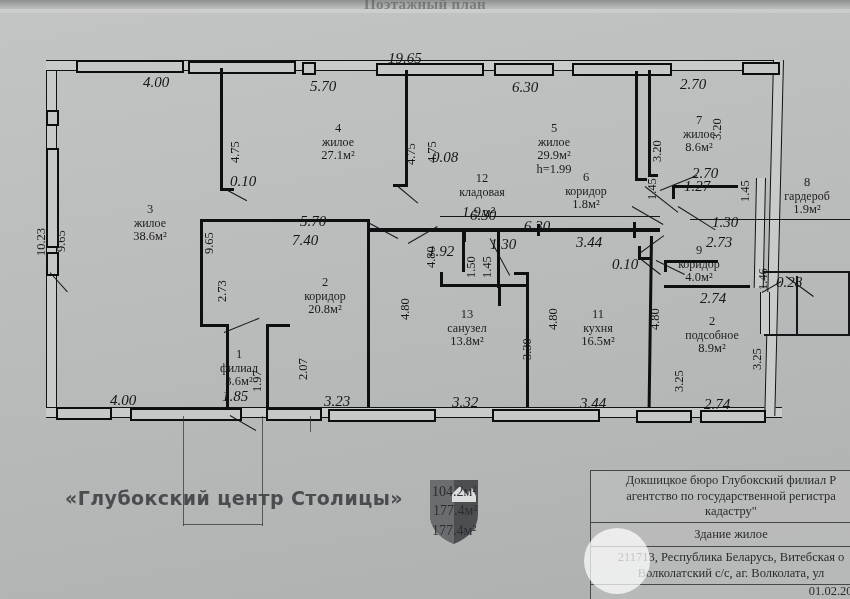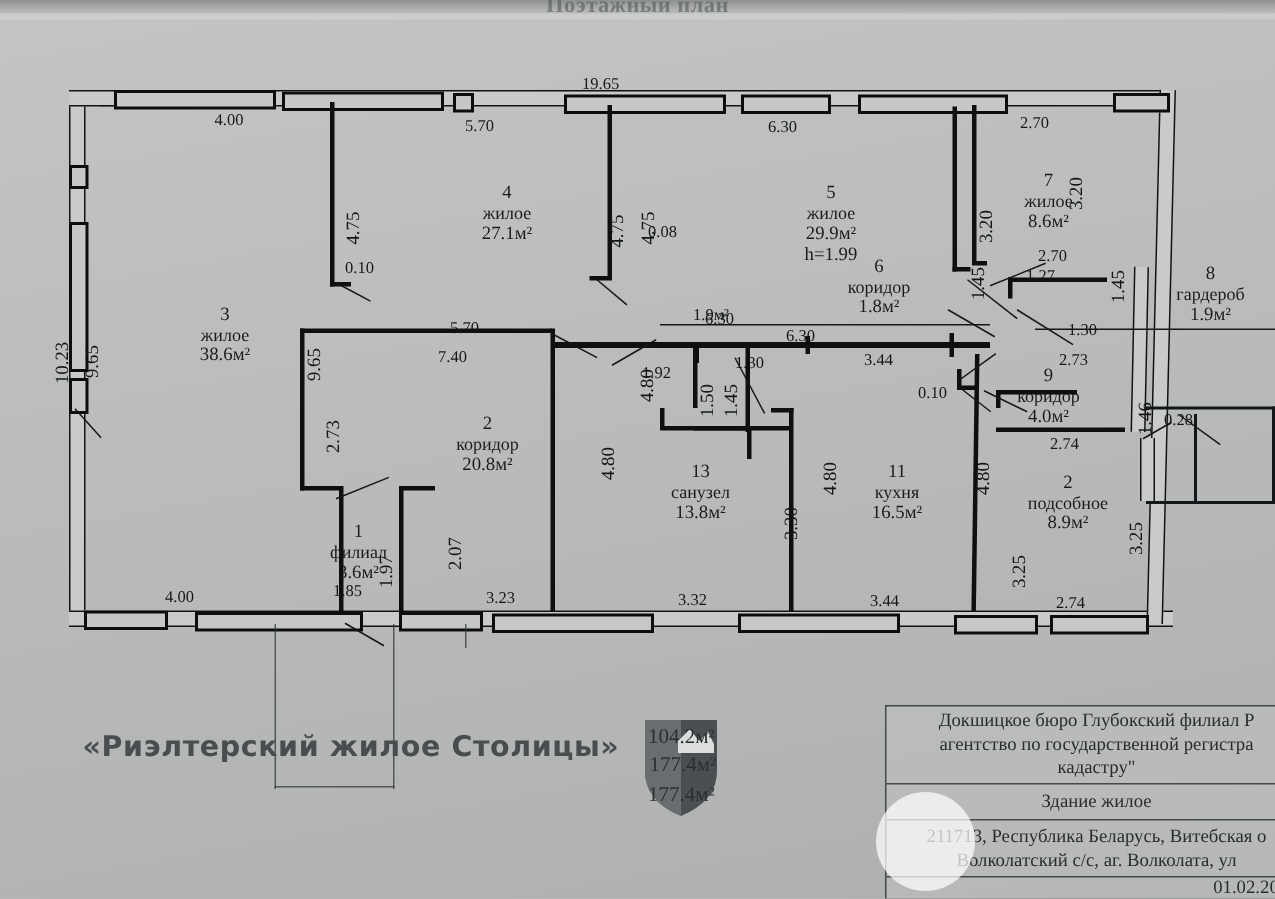--- a/index.html
+++ b/index.html
@@ -33,21 +33,21 @@
   
   .win{position:absolute;background:#c6c8c7;border:2.1px solid #0b0d0f;}
   .winv{position:absolute;background:#c6c8c7;border:2.1px solid #0b0d0f;}
 
   .room{position:absolute;text-align:center;line-height:1.1;}
   .room .num{font-size:12.5px;}
   .room .nm{font-size:12px;}
   .room .ar{font-size:12.5px;}
   .room .hh{font-size:12.5px;}
 
-  .dim{position:absolute;font-size:11px;white-space:nowrap;color:#141618;}
+  .dim{position:absolute;font-size:15px;white-space:nowrap;color:#141618;font-style:italic;}
   .dimv{position:absolute;font-size:12.5px;white-space:nowrap;color:#141618;
         transform-origin:0 0;transform:rotate(-90deg);}
   .lead{position:absolute;background:#15171a;height:1px;transform-origin:0 50%;}
   .uline{position:absolute;background:#15171a;height:1px;}
 
   
   .brand{position:absolute;text-align:center;font-family:"DejaVu Sans",sans-serif;
         font-weight:700;color:#4a4d50;}
   .brand .l1{font-size:19px;letter-spacing:.4px;}
   .brand .l2{font-size:19px;letter-spacing:.4px;margin-top:4px;}
@@ -187,20 +187,24 @@
     <div class="ar">29.9м²</div>
     <div class="hh">h=1.99</div>
   </div>
 
   <div class="room" style="left:662px;top:114px;width:74px;">
     <div class="num">7</div>
     <div class="nm">жилое</div>
     <div class="ar">8.6м²</div>
   </div>
 
+  <div class="room" style="left:440px;top:172px;width:84px;">
+    <div class="num">12</div>
+    <div class="nm">кладовая</div>
+  </div>
   <div class="dim" style="left:462px;top:204px;">1.9м²</div>
 
   <div class="room" style="left:546px;top:171px;width:80px;">
     <div class="num">6</div>
     <div class="nm">коридор</div>
     <div class="ar">1.8м²</div>
   </div>
 
   <div class="room" style="left:768px;top:176px;width:78px;">
     <div class="num">8</div>
@@ -324,21 +328,21 @@
   <div class="lead" style="left:786px;top:276px;width:34px;transform:rotate(36deg);"></div>
   <div class="lead" style="left:762px;top:292px;width:22px;transform:rotate(-30deg);"></div>
   <div class="lead" style="left:640px;top:258px;width:26px;transform:rotate(38deg);"></div>
 
   <div class="vline faint" style="left:183px;top:416px;height:110px;"></div>
   <div class="vline faint" style="left:262px;top:416px;height:110px;"></div>
   <div class="hline faint" style="left:183px;top:524px;width:80px;"></div>
   <div class="vline faint" style="left:310px;top:416px;height:16px;"></div>
 
   <div class="brand" style="left:44px;top:483px;width:380px;">
-    <div class="l2">«Риэлтерский жилое Столицы»</div>
+    <div class="l2">«Глубокский центр Столицы»</div>
   </div>
 
   <div class="shield" style="left:426px;top:476px;">
     <svg width="56" height="70" viewBox="0 0 56 70">
       <path d="M4 4 L52 4 L52 38 Q52 58 28 68 Q4 58 4 38 Z" fill="#4c4f52"></path>
       <path d="M4 4 L28 4 L28 68 Q4 58 4 38 Z" fill="#6a6d70"></path>
       <path d="M26 18 L34 10 L40 18 L46 12 L50 20 L50 26 L26 26 Z" fill="#dcdedd"></path>
       <path d="M8 8 L24 8 L24 24 L8 24 Z" fill="none"></path>
     </svg>
   </div>

